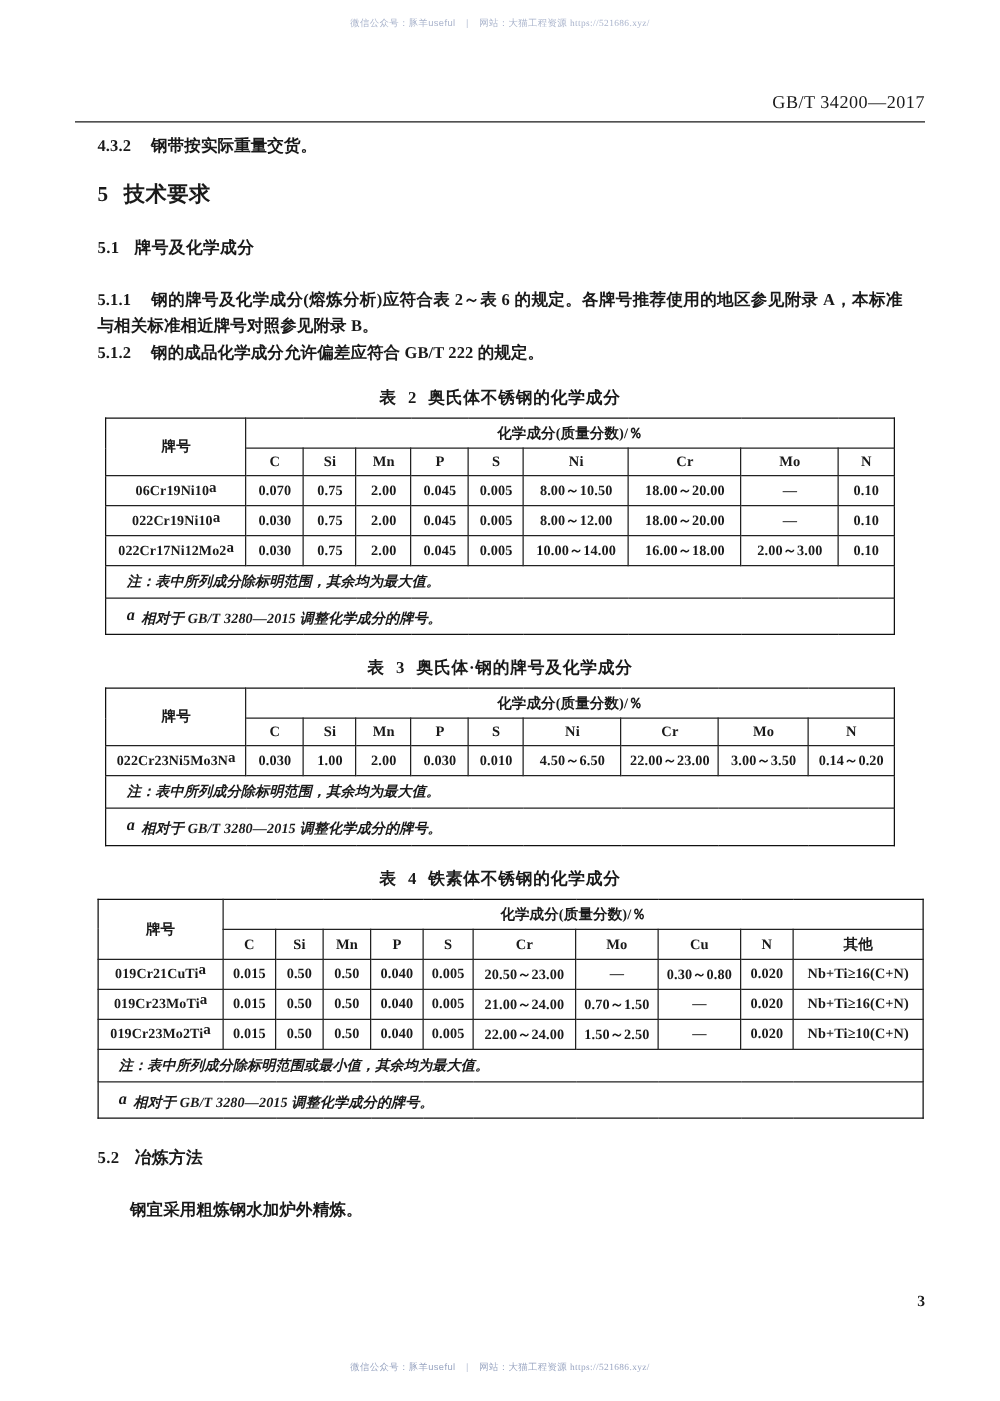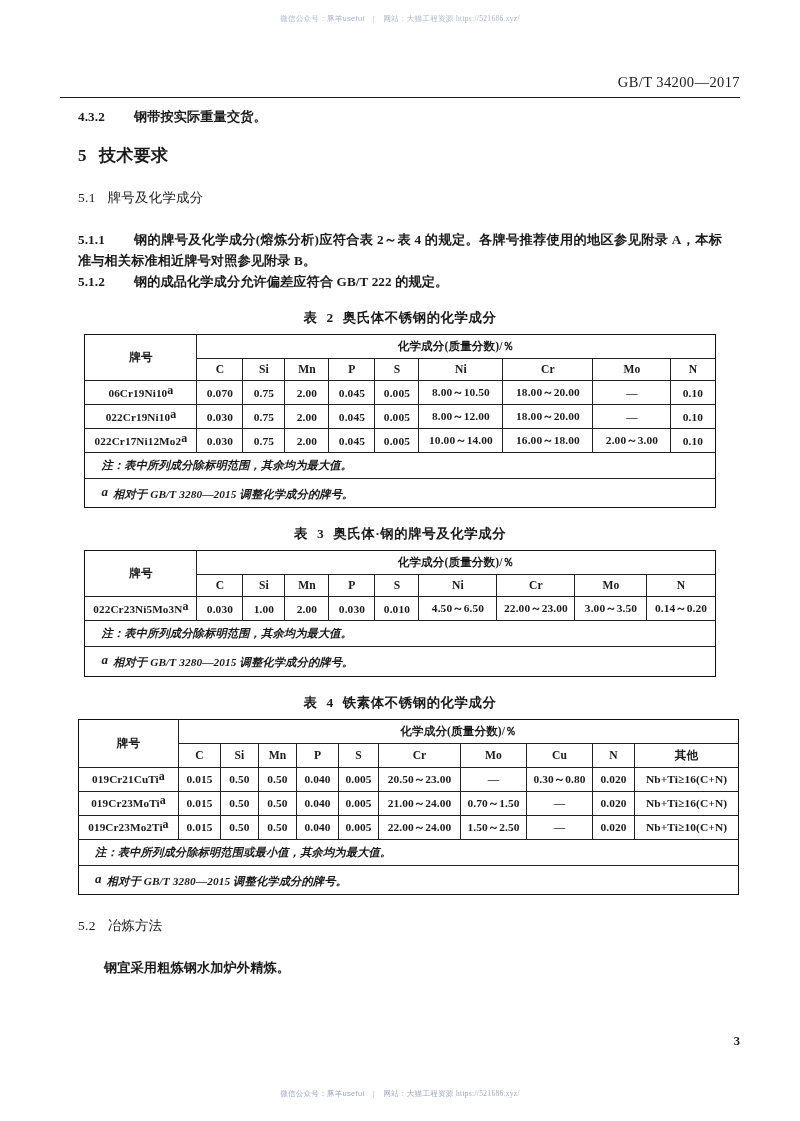--- a/index.html
+++ b/index.html
@@ -77,25 +77,25 @@
   h2.sec {
     margin: 0;
     font-size: 17px;
     font-weight: bold;
     letter-spacing: 0.4px;
   }
   h2.sec .num { margin-right: 12px; }
   h3.sub {
     margin: 0;
     font-size: 13.4px;
-    font-weight: normal;
+    font-weight: bold;
     letter-spacing: 0.3px;
   }
   h3.sub .num { margin-right: 12px; }
-  .clause-num { margin-right: 29px; }
+  .clause-num { margin-right: 16px; }
 
   
   .tbl-caption {
     text-align: center;
     font-size: 13.4px;
     font-weight: bold;
     letter-spacing: 0.6px;
     margin: 0 0 7px 0;
   }
   .tbl-caption .cap-num { margin: 0 9px 0 0; }
@@ -179,21 +179,21 @@
     <div class="gap-m"></div>
 
     <h2 class="sec"><span class="num">5</span><span>技术要求</span></h2>
 
     <div class="gap-l"></div>
 
     <h3 class="sub"><span class="num">5.1</span><span>牌号及化学成分</span></h3>
 
     <div class="gap-l"></div>
 
-    <p class="para"><span class="clause-num">5.1.1</span><span>钢的牌号及化学成分(熔炼分析)应符合表 2～表 4 的规定。各牌号推荐使用的地区参见附录 A，本标准与相关标准相近牌号对照参见附录 B。</span></p>
+    <p class="para"><span class="clause-num">5.1.1</span><span>钢的牌号及化学成分(熔炼分析)应符合表 2～表 6 的规定。各牌号推荐使用的地区参见附录 A，本标准与相关标准相近牌号对照参见附录 B。</span></p>
 
     <p class="para"><span class="clause-num">5.1.2</span><span>钢的成品化学成分允许偏差应符合 GB/T 222 的规定。</span></p>
 
     <div class="gap-m"></div>
 
     <div class="tbl-caption">
       <span class="cap-num">表</span><span class="cap-num">2</span><span>奥氏体不锈钢的化学成分</span>
     </div>
 
     <table class="gbtbl" id="tbl2">

